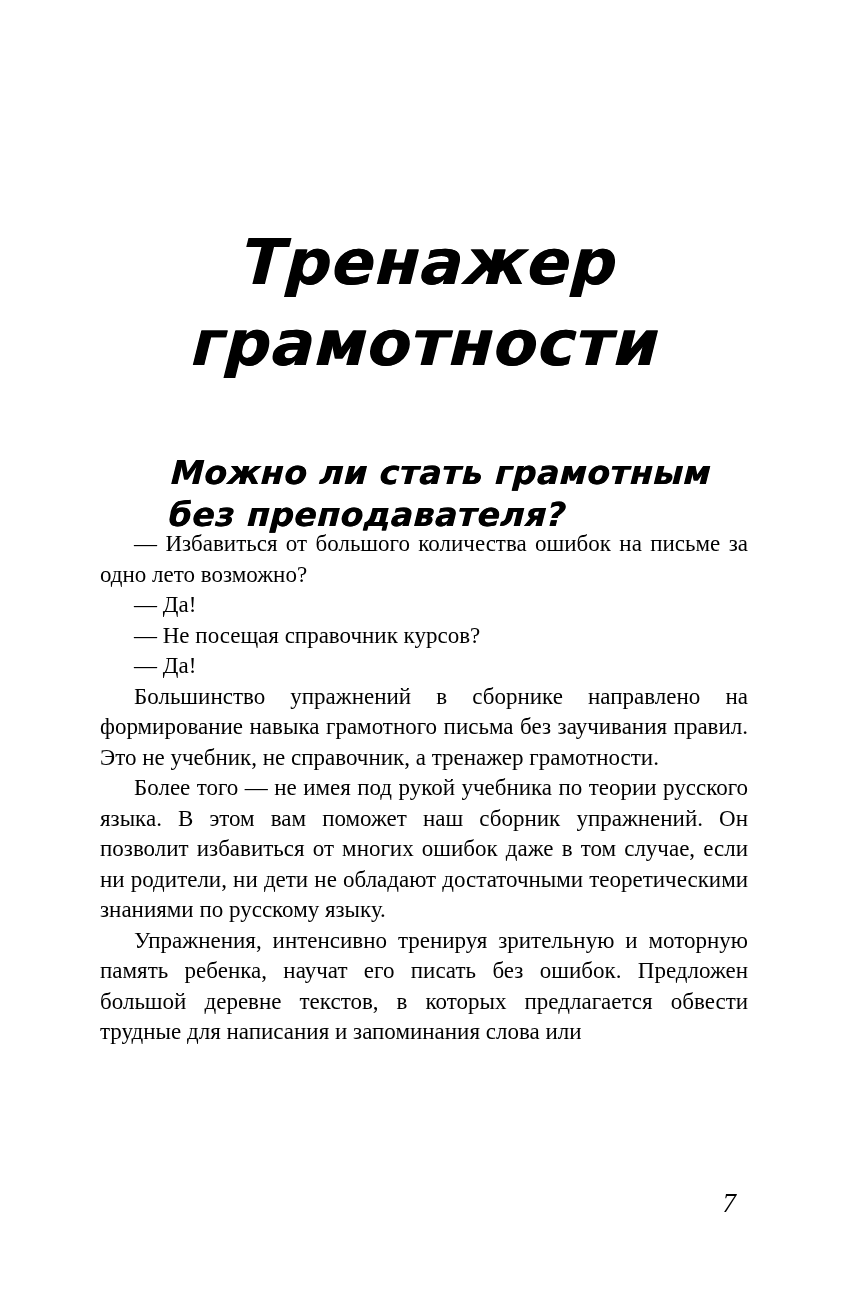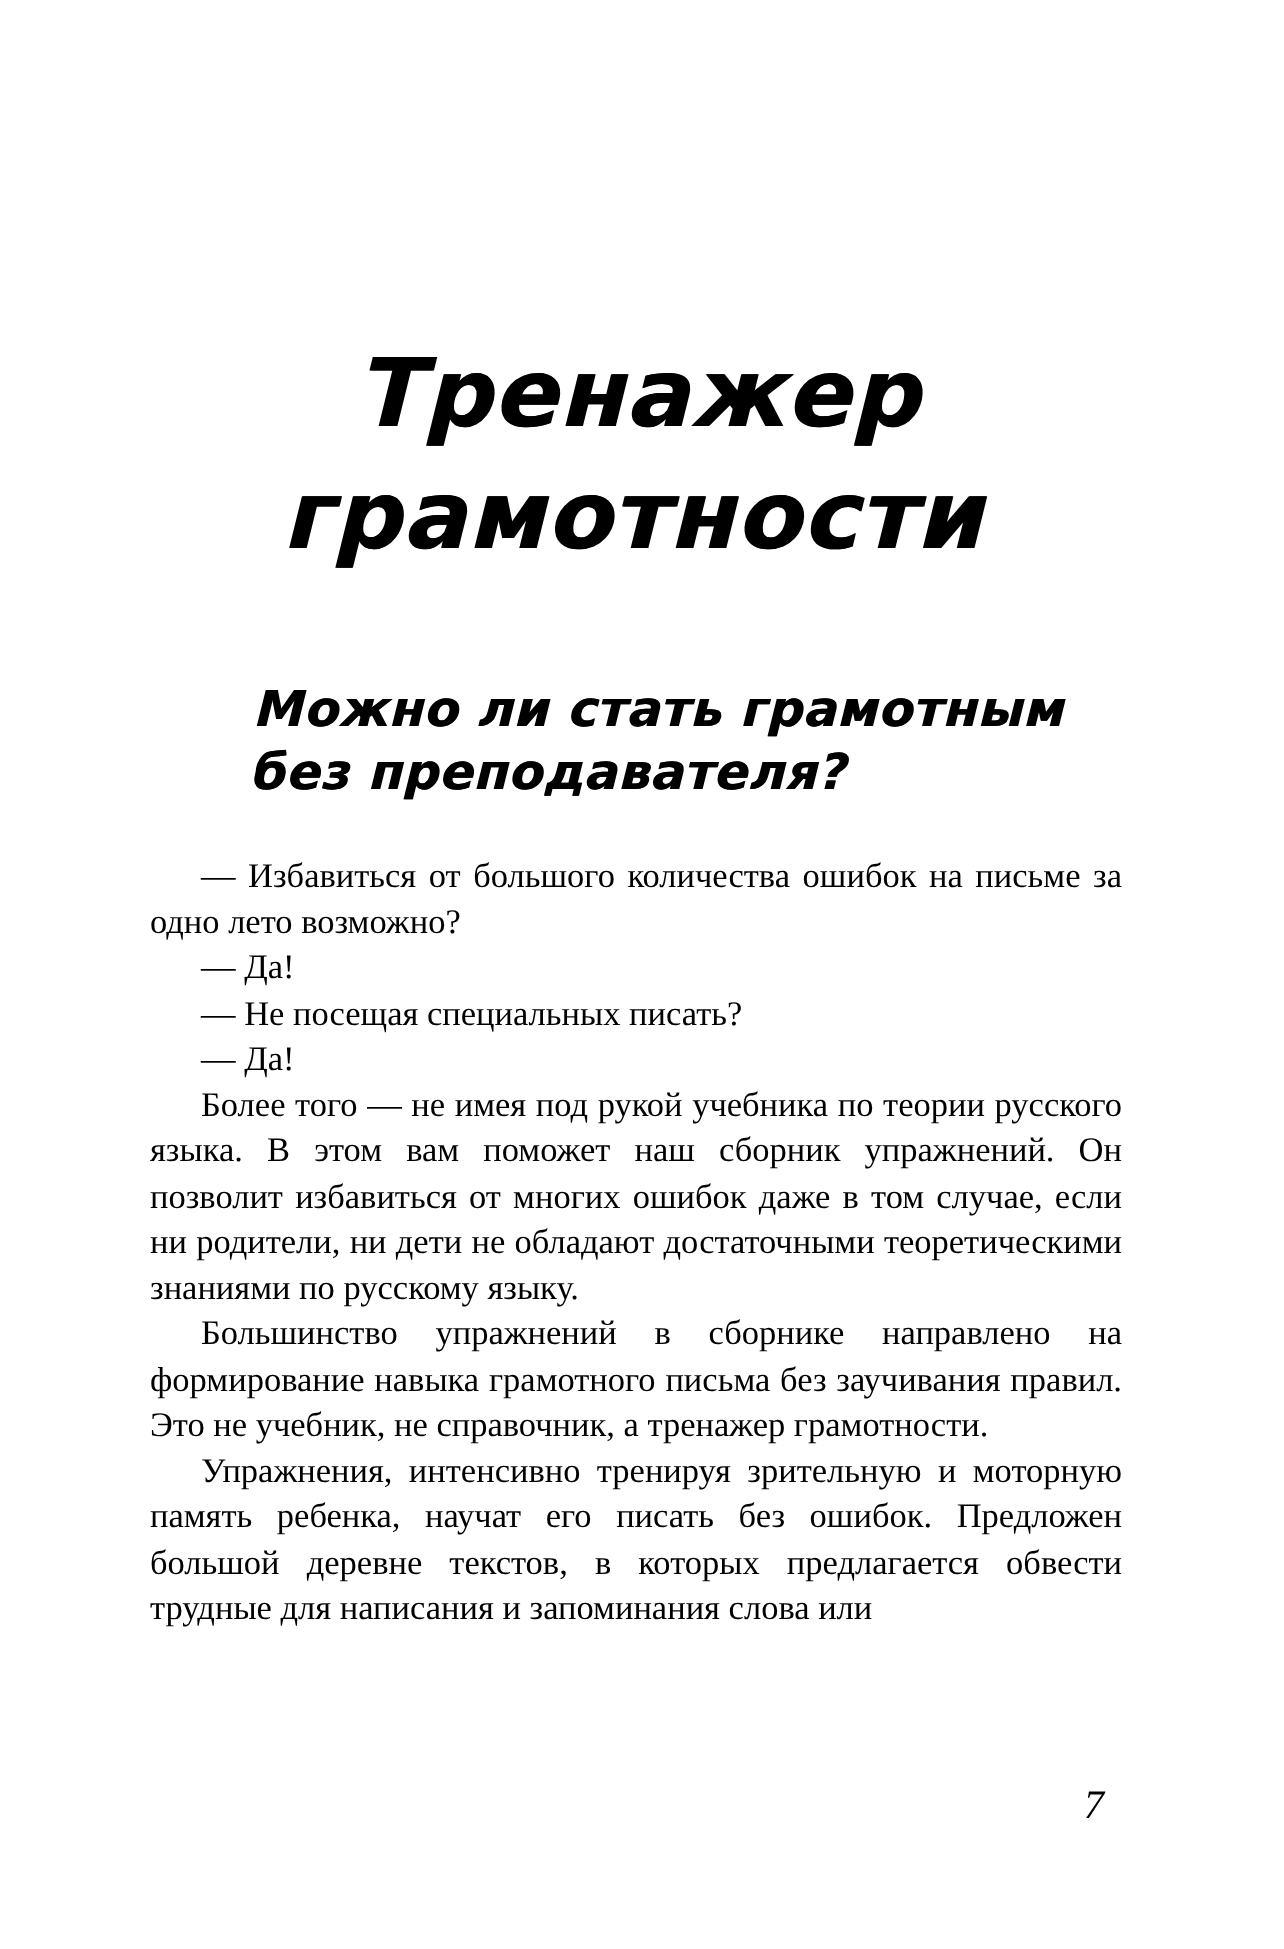--- a/index.html
+++ b/index.html
@@ -48,21 +48,21 @@
     line-height: 42px;
     letter-spacing: 0.5px;
     text-shadow: 0.5px 0 0 #000;
     transform: skewX(-3deg);
   }
   .subtitle .subtitle-line {
     display: block;
   }
   .body-text {
     position: absolute;
-    top: 569px;
+    top: 529px;
     left: 100px;
     width: 648px;
     font-size: 23px;
     line-height: 30.5px;
     text-align: justify;
     hyphens: manual;
     -webkit-hyphens: manual;
   }
   .body-text p.para {
     margin: 0;
@@ -92,22 +92,22 @@
   </h1>
 
   <h2 class="subtitle">
     <span class="subtitle-line">Можно ли стать грамотным</span>
     <span class="subtitle-line">без преподавателя?</span>
   </h2>
 
   <div class="body-text">
       <p class="para"><span>— Избавиться от большого количества ошибок на пись­ме за одно лето возможно?</span></p>
       <p class="para"><span>— </span><span class="b">Да!</span></p>
-      <p class="para"><span>— Не посещая специальных писать?</span></p>
+      <p class="para"><span>— Не посещая справочник курсов?</span></p>
       <p class="para"><span>— </span><span class="b">Да!</span></p>
+      <p class="para"><span>Большинство упражнений в сборнике направлено на формирование навыка грамотного письма без заучивания правил. </span><span class="b">Это не учебник, не справочник, а тренажер грамотности</span><span>.</span></p>
       <p class="para"><span>Более того — не имея под рукой учебника по теории рус­ского языка. В этом вам поможет наш сборник упражнений. Он позволит избавиться от многих ошибок даже в том слу­чае, если ни родители, ни дети не обладают достаточными теоретическими знаниями по русскому языку.</span></p>
-      <p class="para"><span>Большинство упражнений в сборнике направлено на формирование навыка грамотного письма без заучивания правил. </span><span class="b">Это не учебник, не справочник, а тренажер грамотности</span><span>.</span></p>
       <p class="para"><span>Упражнения, интенсивно тренируя зрительную и мотор­ную память ребенка, научат его писать без ошибок. Пред­ложен большой деревне текстов, в которых предлагается обвести трудные для написания и запоминания слова или</span></p>
     </div>
 
   <div class="page-number">7</div>
 
 </div>
 
 </body></html>

